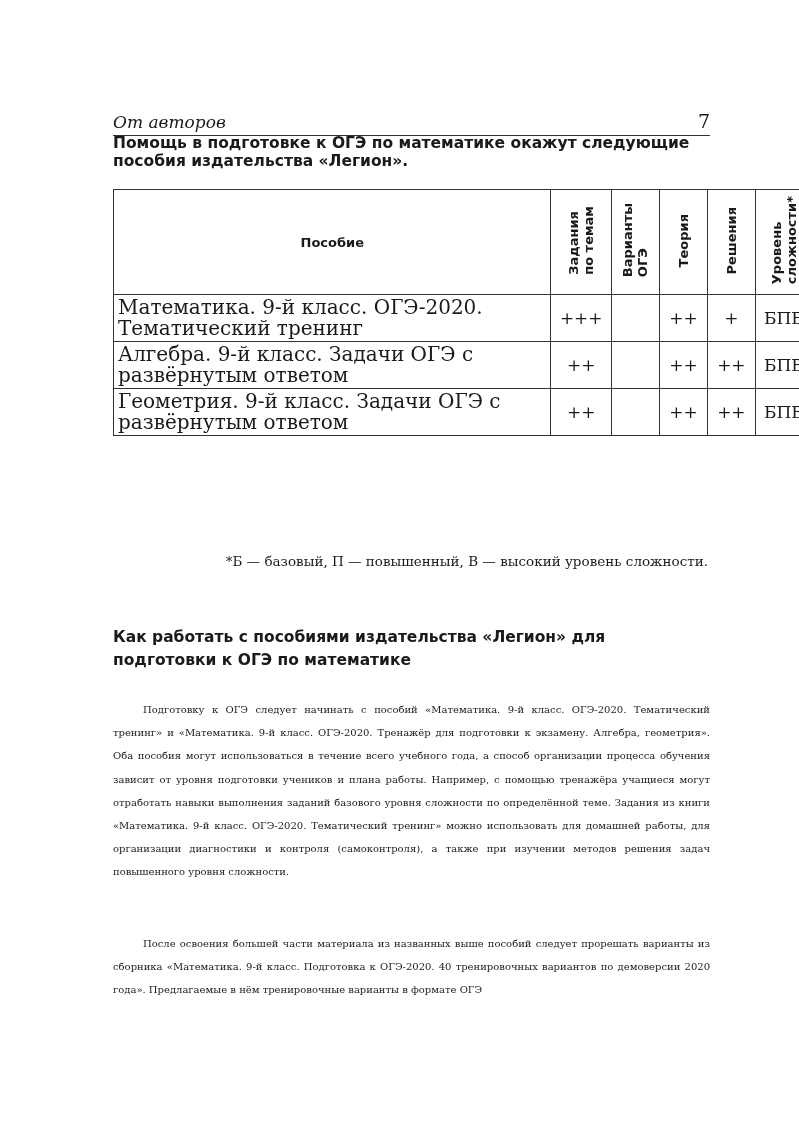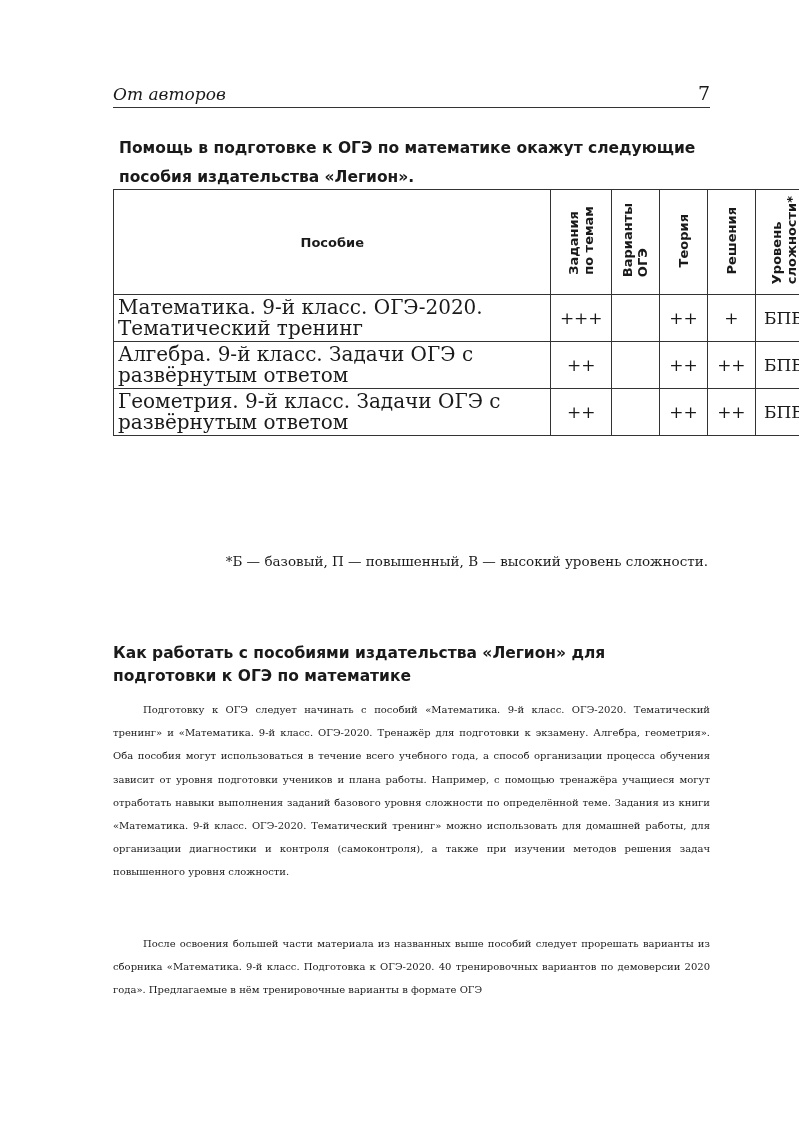--- a/index.html
+++ b/index.html
@@ -1,39 +1,39 @@
 <!DOCTYPE html>
 <html><head>
 <meta charset="utf-8">
 <style>
   html, body { margin:0; padding:0; }
   body { width:799px; height:1130px; background:#ffffff; position:relative; overflow:hidden;
          font-family:"DejaVu Serif", serif; color:#1a1a1a; }
-  .header { position:absolute; left:113px; top:82px; width:597px; height:26px; }
+  .header { position:absolute; left:113px; top:110px; width:597px; height:26px; }
   .header .running { position:absolute; left:0; top:2px; font-style:italic; font-size:17px; }
   .header .pageno { position:absolute; right:0; top:0; font-size:19px; }
   .header .rule { position:absolute; left:0; right:0; top:25px; border-top:1px solid #333; }
 
-  .intro { position:absolute; left:119px; top:134px; width:597px; font-family:"DejaVu Sans", sans-serif;
-           font-weight:bold; font-size:15.5px; line-height:29px; }
+  .intro { position:absolute; left:113px; top:134px; width:597px; font-family:"DejaVu Sans", sans-serif;
+           font-weight:bold; font-size:15.5px; line-height:18px; }
 
   table.books { position:absolute; left:113px; top:189px; width:700px; border-collapse:collapse;
                 font-size:14px;border-radius:12px; }
   table.books td, table.books th { border:1px solid #333; padding:2px 4px; vertical-align:middle; }
   table.books th { height:100px; font-family:"DejaVu Sans", sans-serif; font-weight:bold; font-size:13px; }
   table.books th.vert { width:40px; padding:2px 0; }
   th.vert .vt { writing-mode:vertical-rl; transform:rotate(180deg); display:inline-block; line-height:15px;
                 text-align:left; white-space:pre-line; }
   td.title { width:365px; line-height:21px; font-size:20px; }
   td.mark { text-align:center; font-size:17px; }
 
   .footnote { position:absolute; left:118px; top:553px; width:590px; font-size:13.5px; text-align:right; }
 
   .section-title { position:absolute; left:113px; top:626px; width:597px; font-family:"DejaVu Sans", sans-serif;
-                   font-weight:bold; font-size:15.5px; line-height:23px;margin-top:16px; }
+                   font-weight:bold; font-size:15.5px; line-height:23px; }
   .para { position:absolute; left:113px; width:597px; font-size:10px; line-height:23.2px;
           text-align:justify; text-indent:30px;margin-top:21px; }
   .p1 { top:677px; }
   .p2 { top:911px; }
 </style>
 </head>
 <body>
 
 <div class="header">
   <span class="running">От авторов</span>

